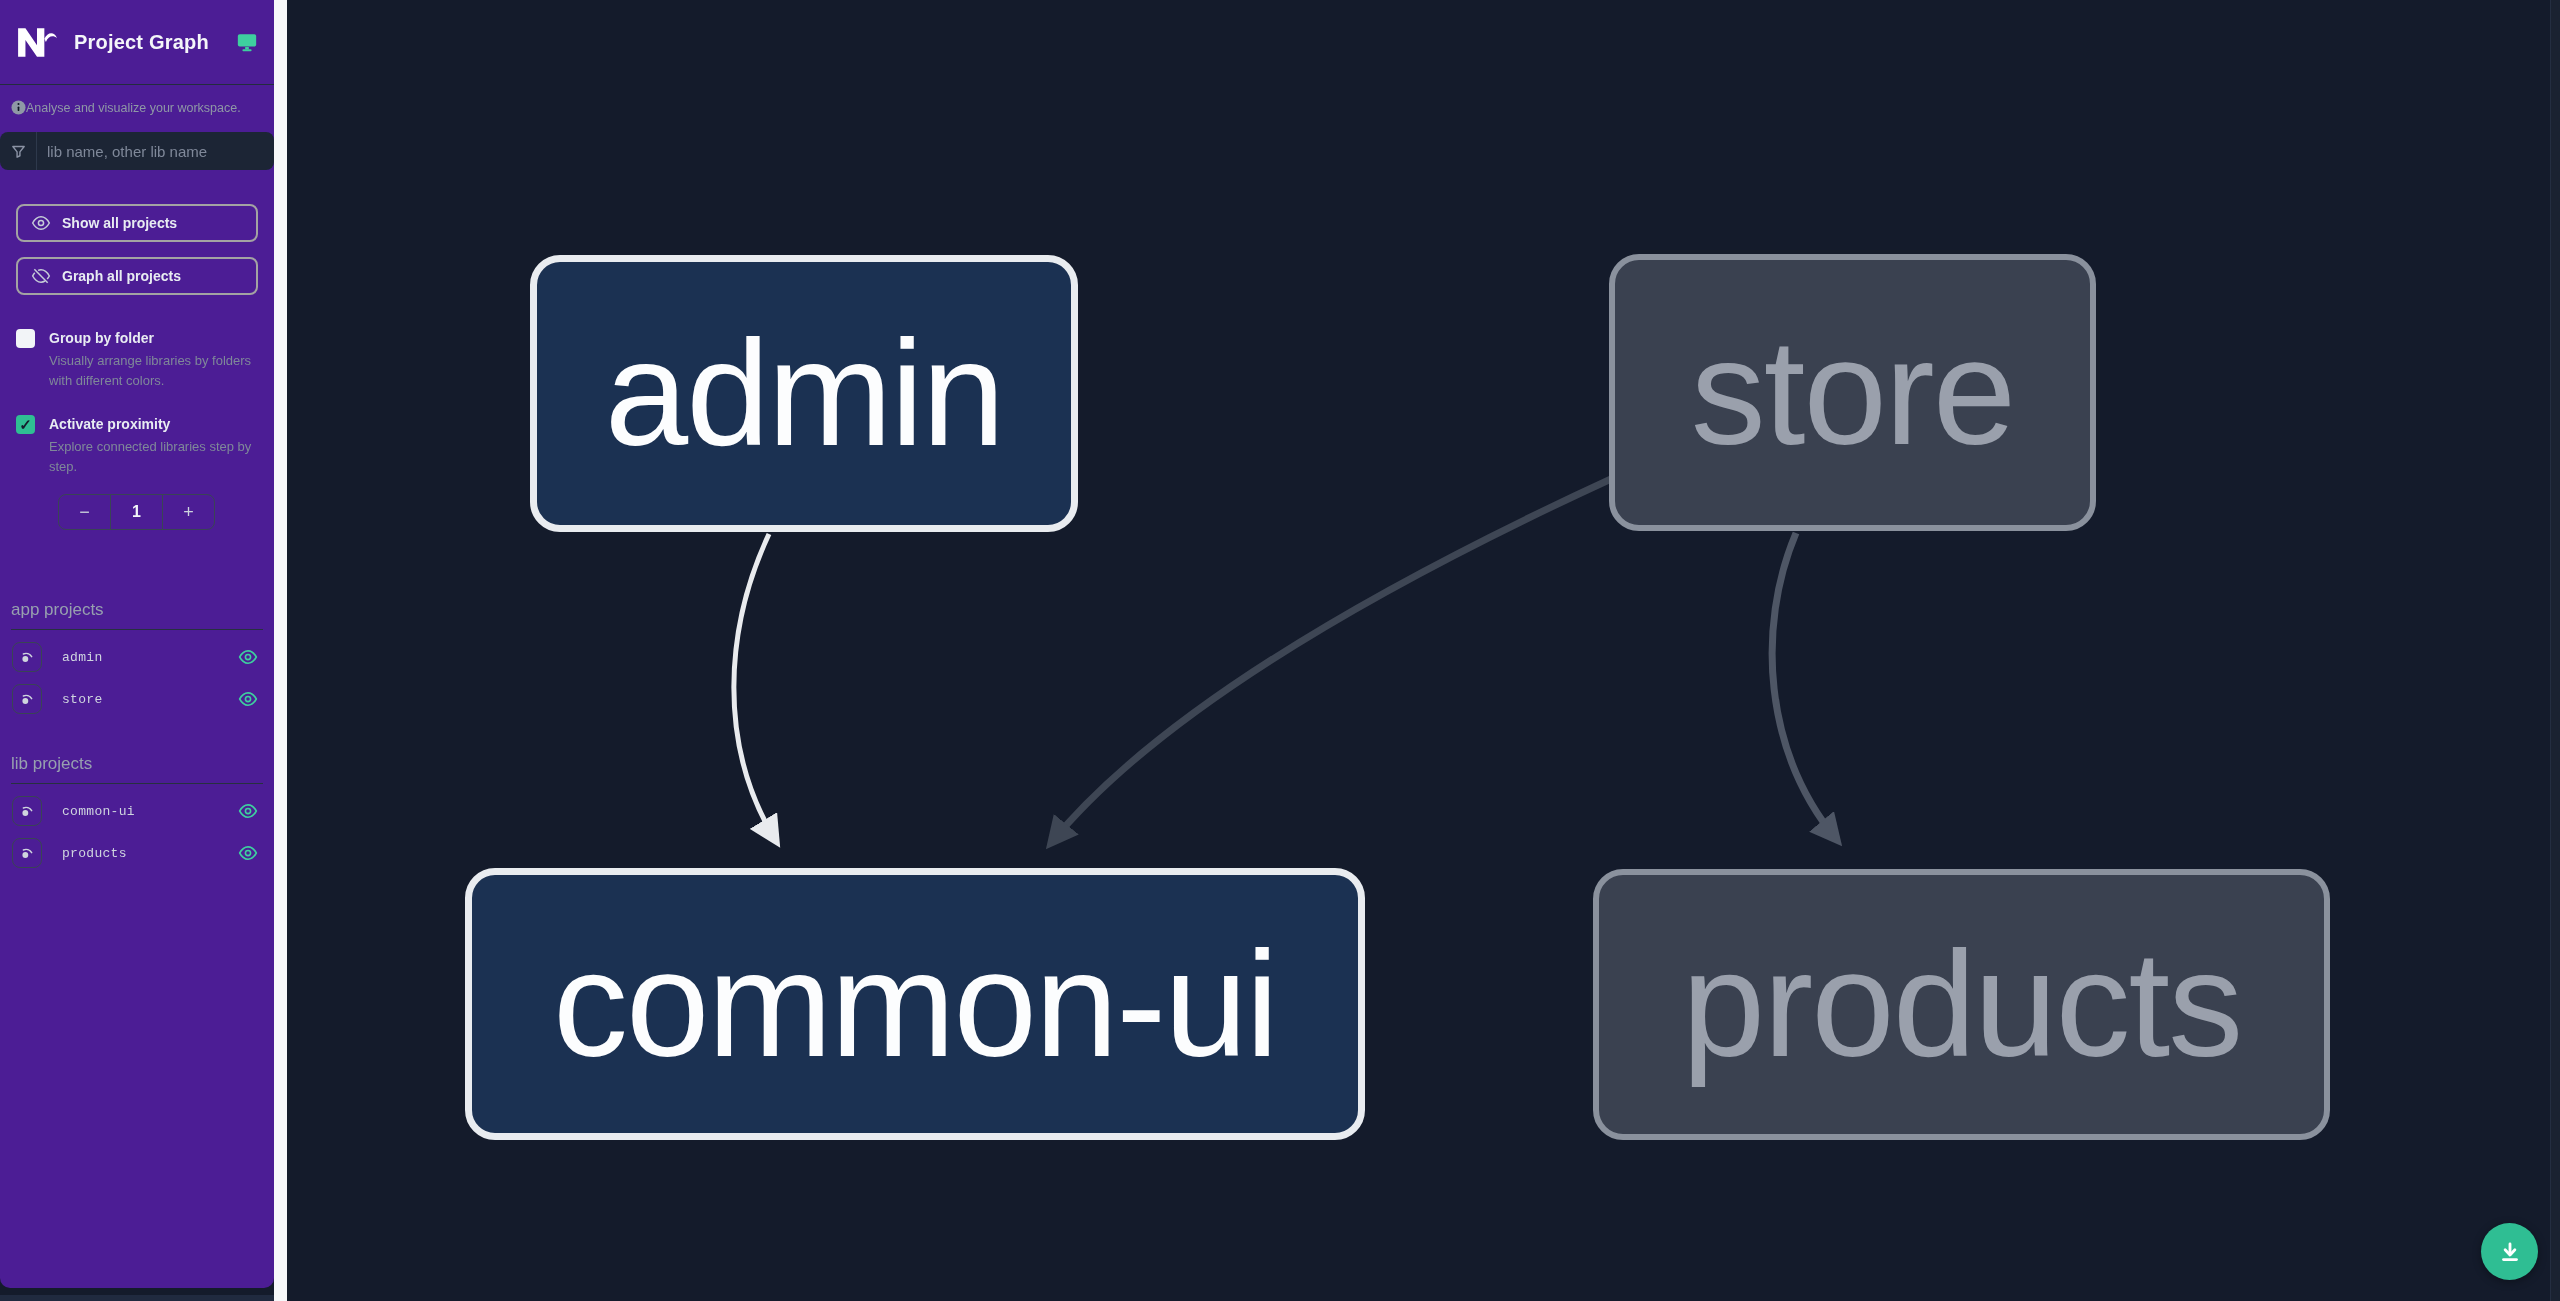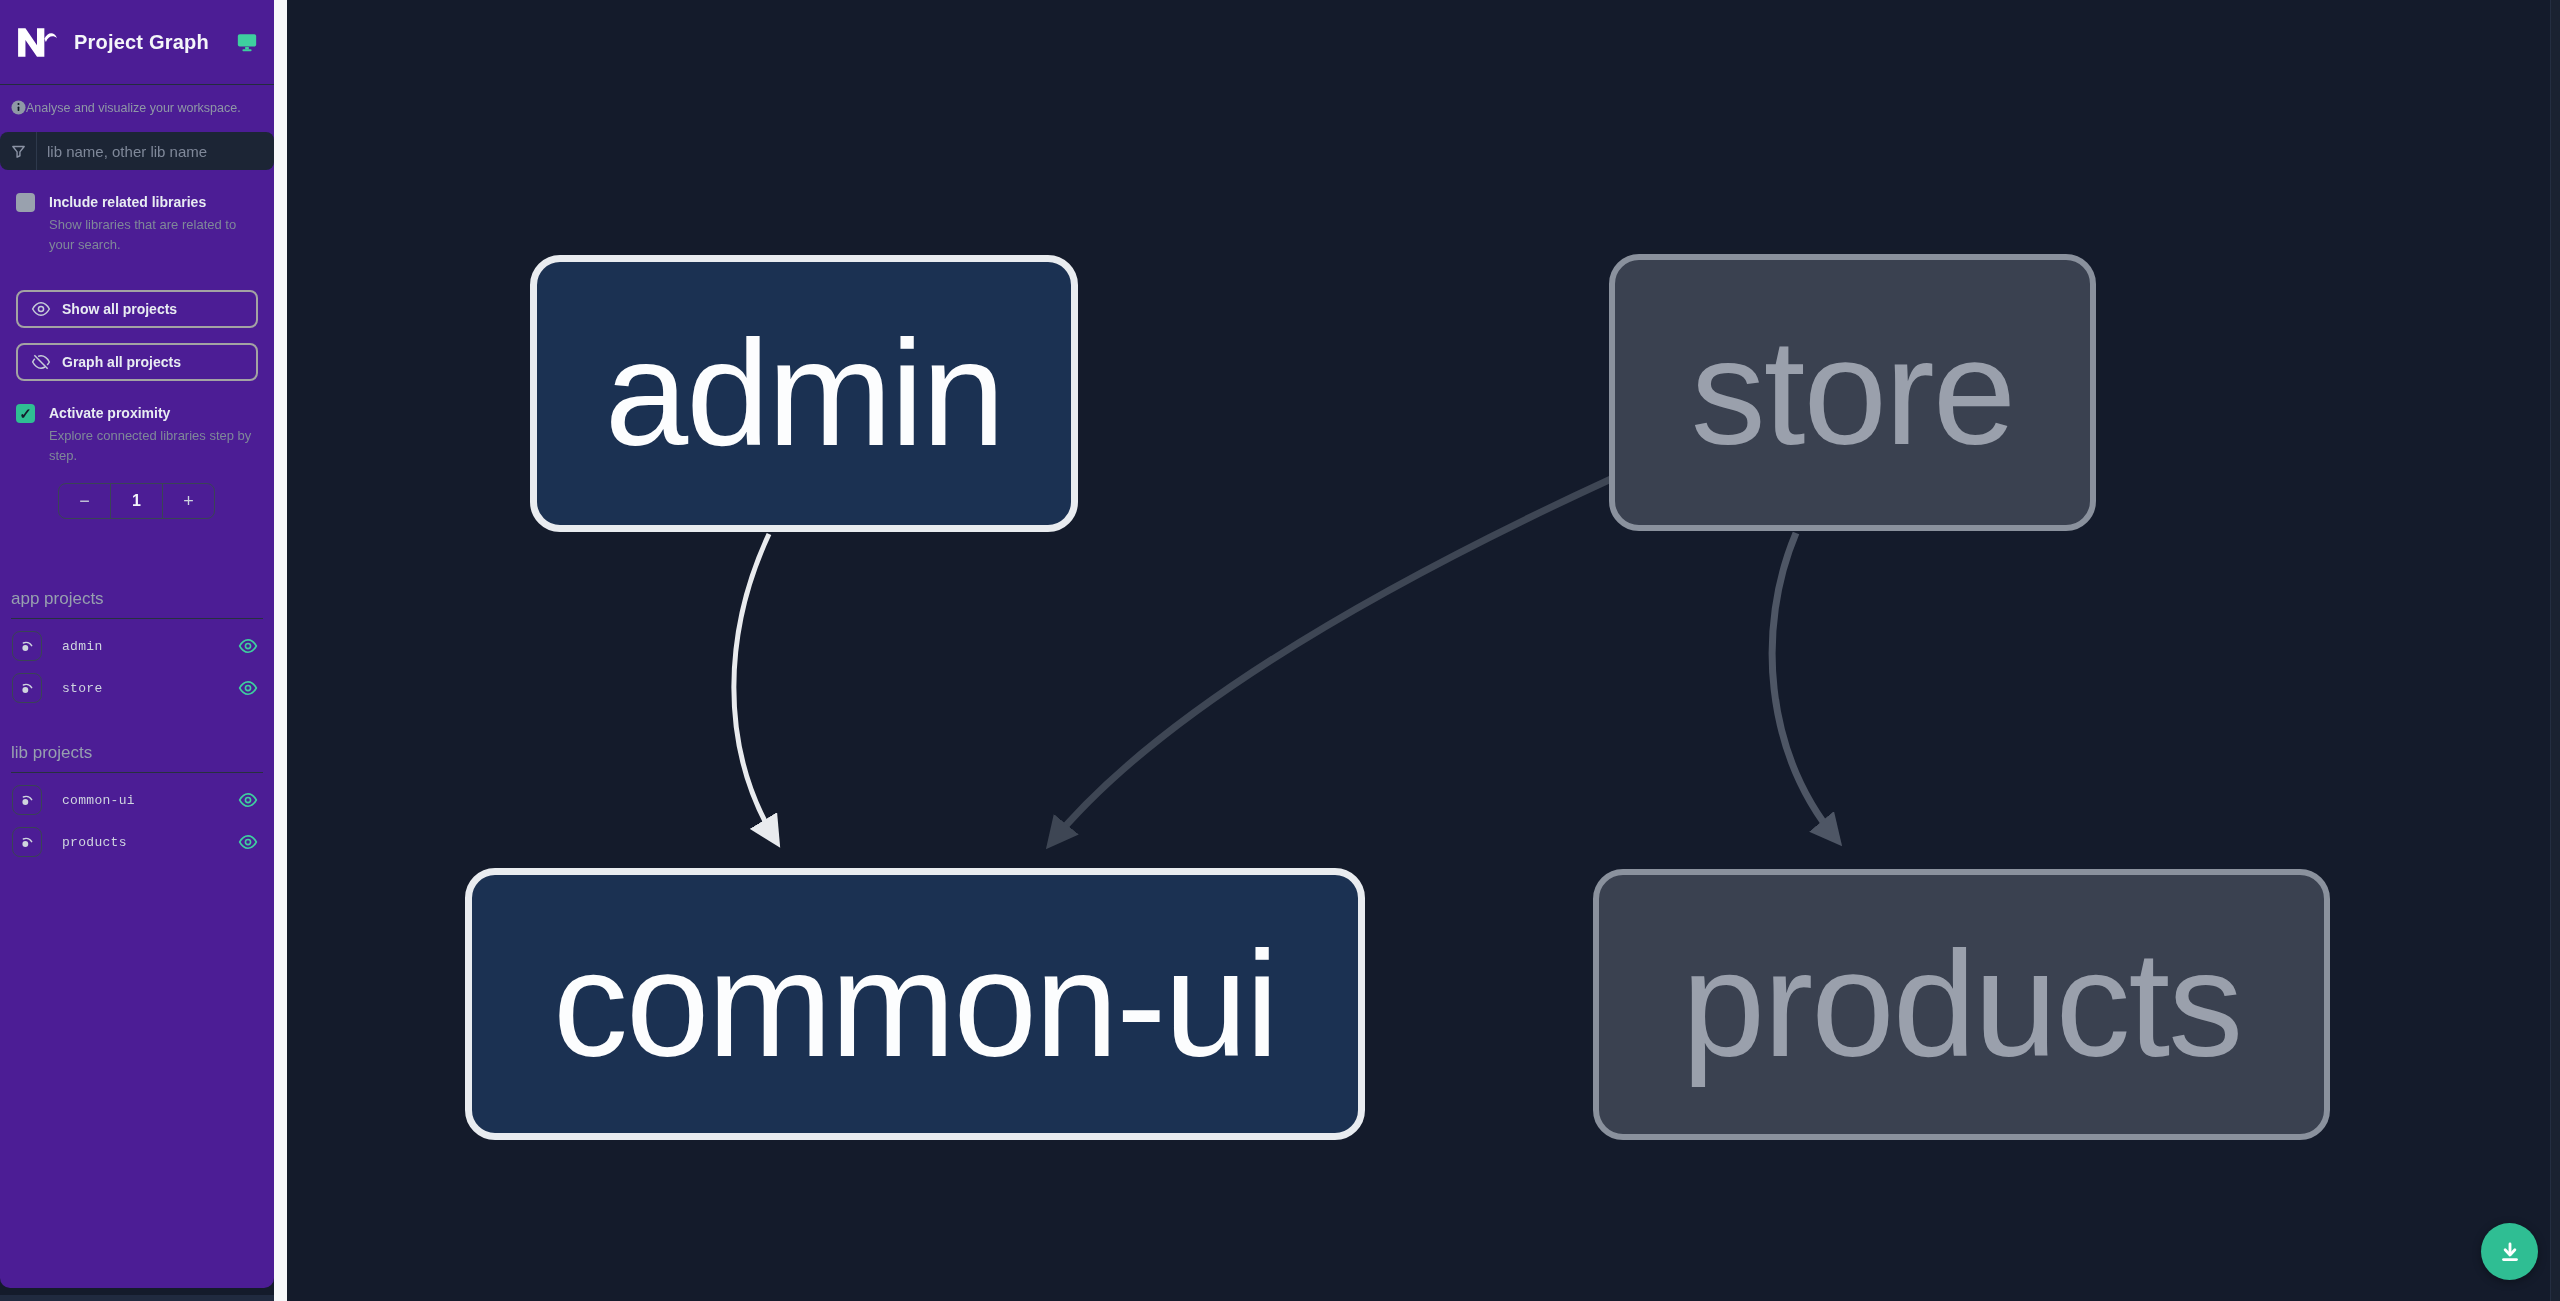--- a/index.html
+++ b/index.html
@@ -147,45 +147,45 @@
 
   <div class="filter-box">
     <div class="filter-icon-cell">
       <svg width="17" height="17" viewBox="0 0 24 24" fill="none" stroke="#8b93a5" stroke-width="2" stroke-linejoin="round">
         <path d="M4 5 H20 L14 12.5 V18 L10 20 V12.5 Z"></path>
       </svg>
     </div>
     <input type="text" placeholder="lib name, other lib name" style="">
   </div>
 
-  <div class="cb-row">
-    <div class="cb cb-gray"></div>
-    <div>
-      <div class="cb-label">Include related libraries</div>
-      <div class="cb-desc">Show libraries that are related to your search.</div>
-    </div>
-  </div>
 
   <button class="sb-btn">
     <svg class="btn-eye" viewBox="0 0 24 24" fill="none" stroke="#c6cdd8" stroke-width="1.8">
       <path d="M2 12 C5 6.5 8.8 4.6 12 4.6 C15.2 4.6 19 6.5 22 12 C19 17.5 15.2 19.4 12 19.4 C8.8 19.4 5 17.5 2 12 Z"></path>
       <circle cx="12" cy="12" r="3.1"></circle>
     </svg>
     <span class="btn-label">Show all projects</span>
   </button>
 
   <button class="sb-btn">
     <svg class="btn-eye" viewBox="0 0 24 24" fill="none" stroke="#c6cdd8" stroke-width="1.8">
       <path d="M4.5 8 C3.6 9 2.7 10.3 2 12 C5 17.5 8.8 19.4 12 19.4 C13.5 19.4 15.1 19 16.7 18"></path>
       <path d="M8.5 5.2 C9.6 4.8 10.8 4.6 12 4.6 C15.2 4.6 19 6.5 22 12 C21.2 13.5 20.3 14.7 19.4 15.6"></path>
       <line x1="4" y1="4" x2="20" y2="20"></line>
     </svg>
     <span class="btn-label">Graph all projects</span>
   </button>
 
+  <div class="cb-row" style="margin-top:33px;">
+    <div class="cb cb-white"></div>
+    <div>
+      <div class="cb-label">Group by folder</div>
+      <div class="cb-desc">Visually arrange libraries by folders with different colors.</div>
+    </div>
+  </div>
 
   <div class="cb-row">
     <div class="cb cb-checked">✓</div>
     <div>
       <div class="cb-label">Activate proximity</div>
       <div class="cb-desc">Explore connected libraries step by step.</div>
     </div>
   </div>
 
   <div class="stepper">

